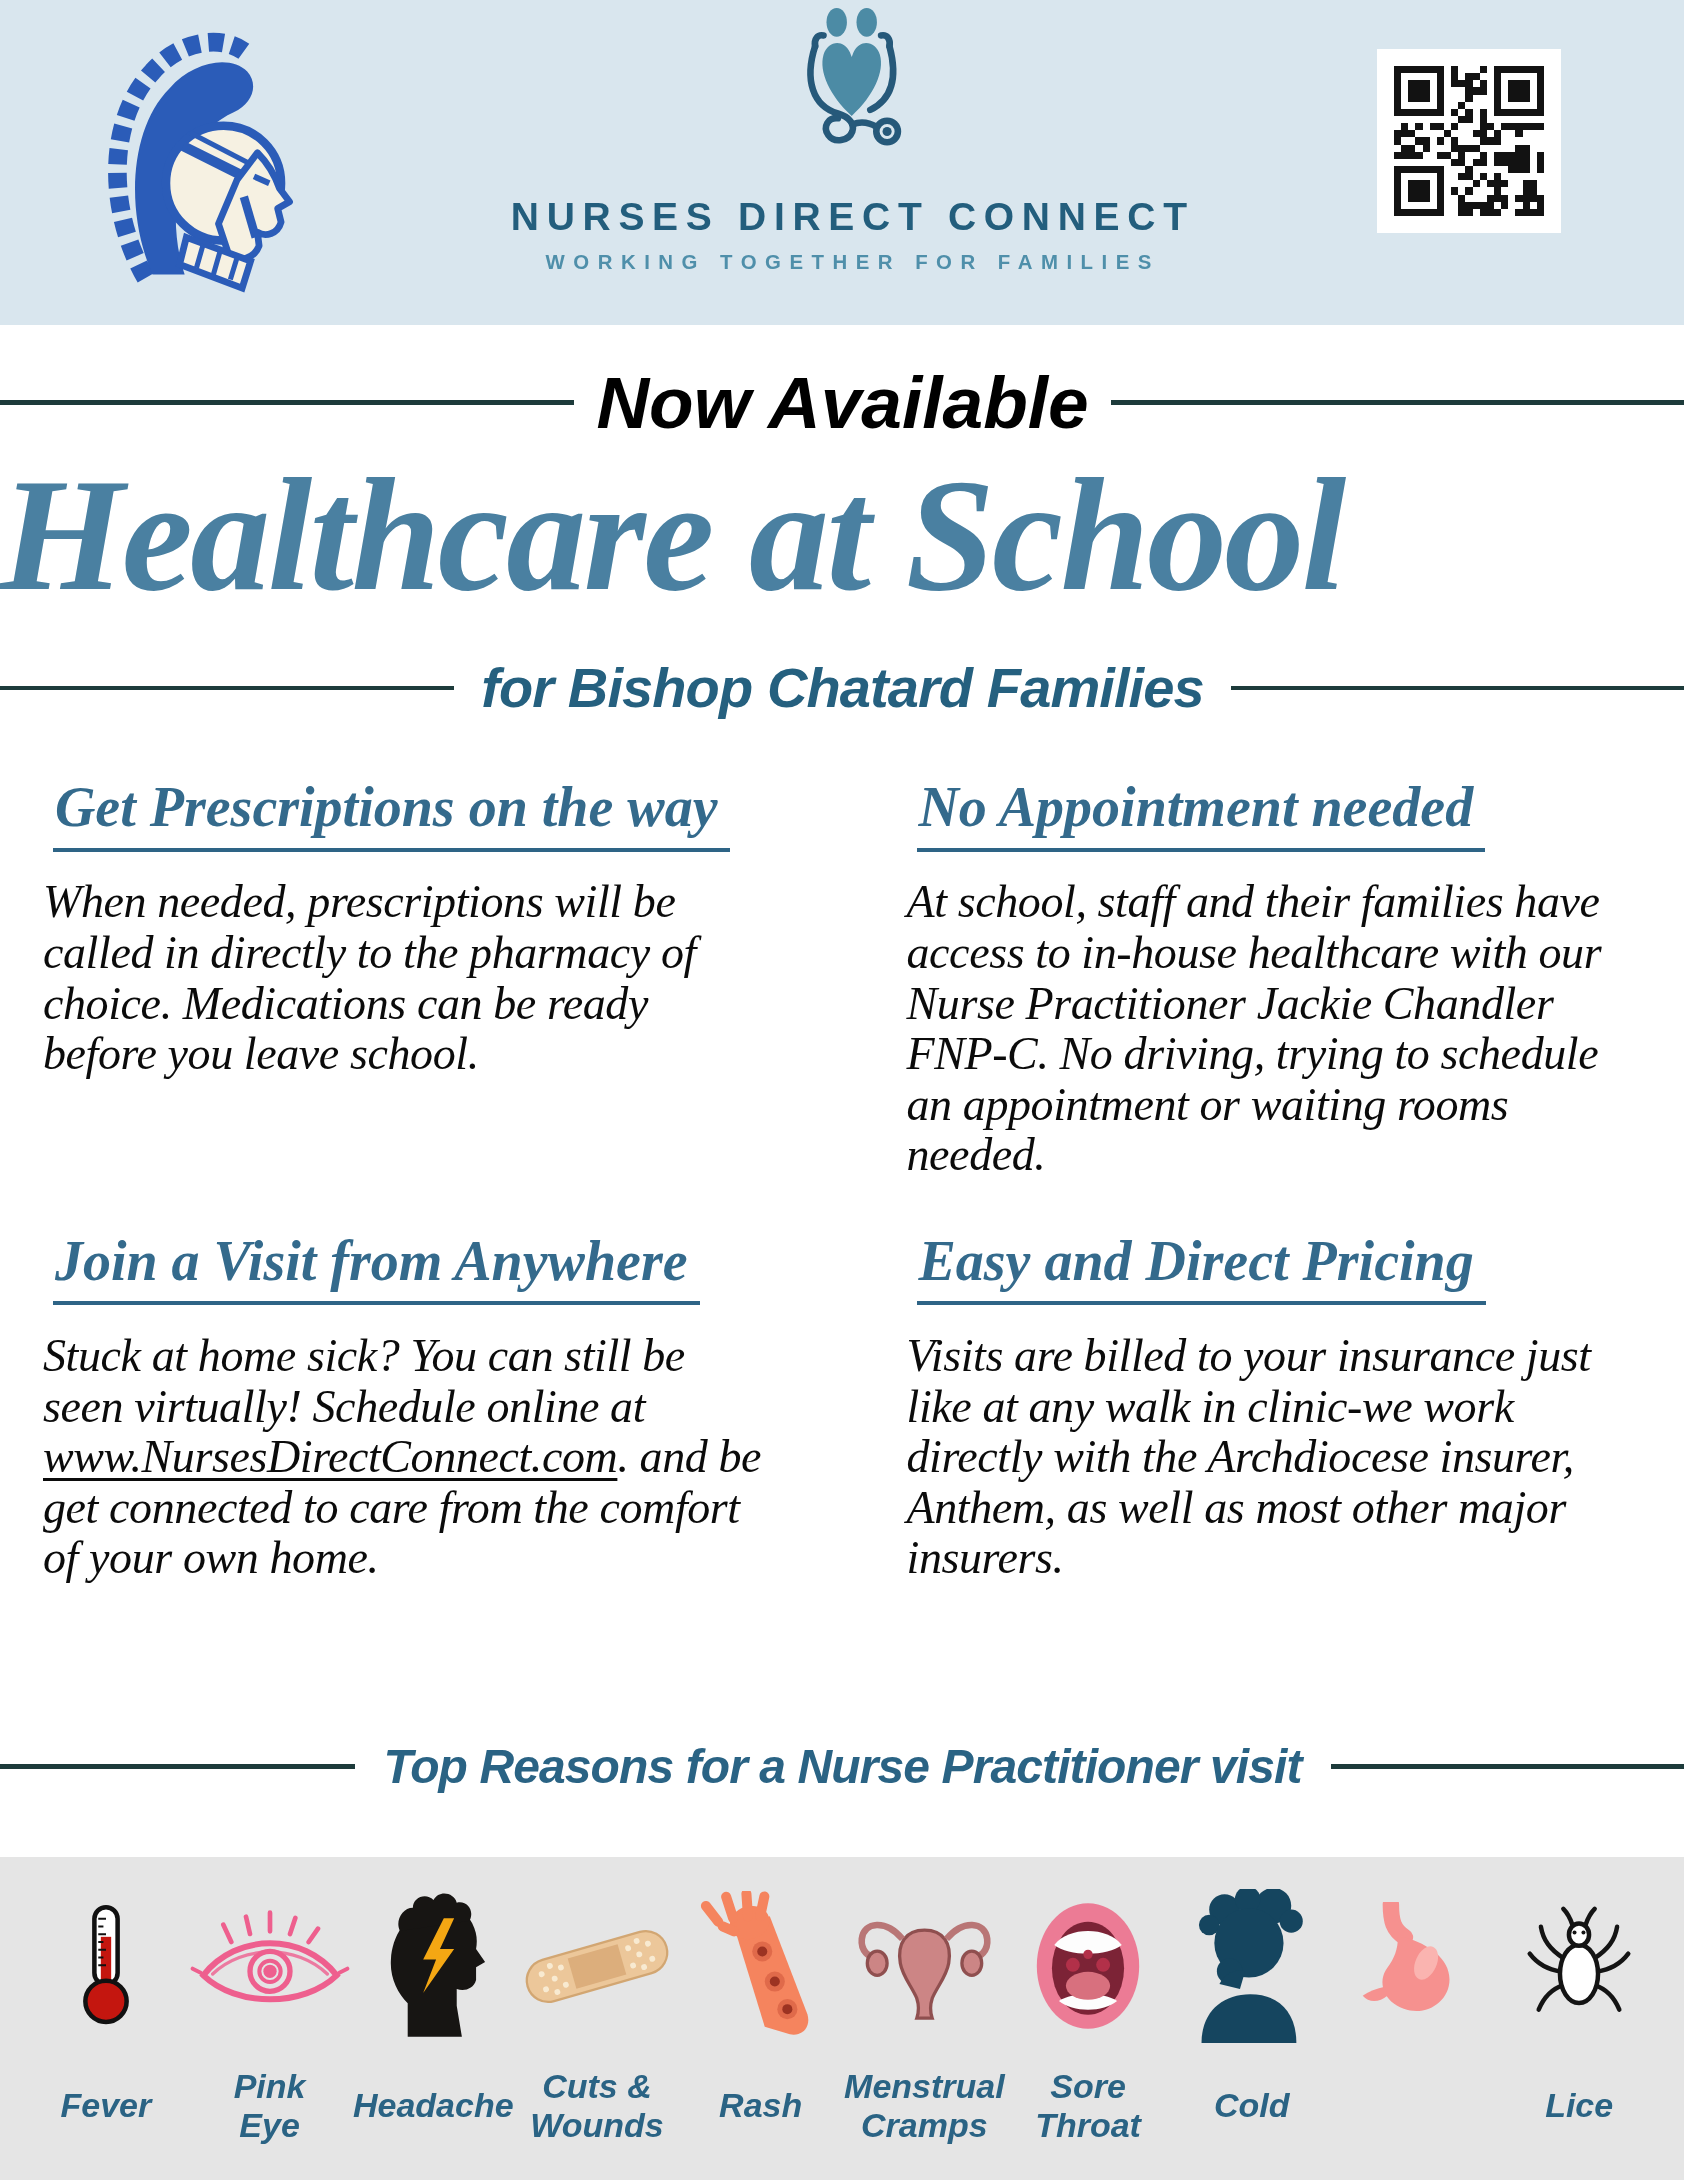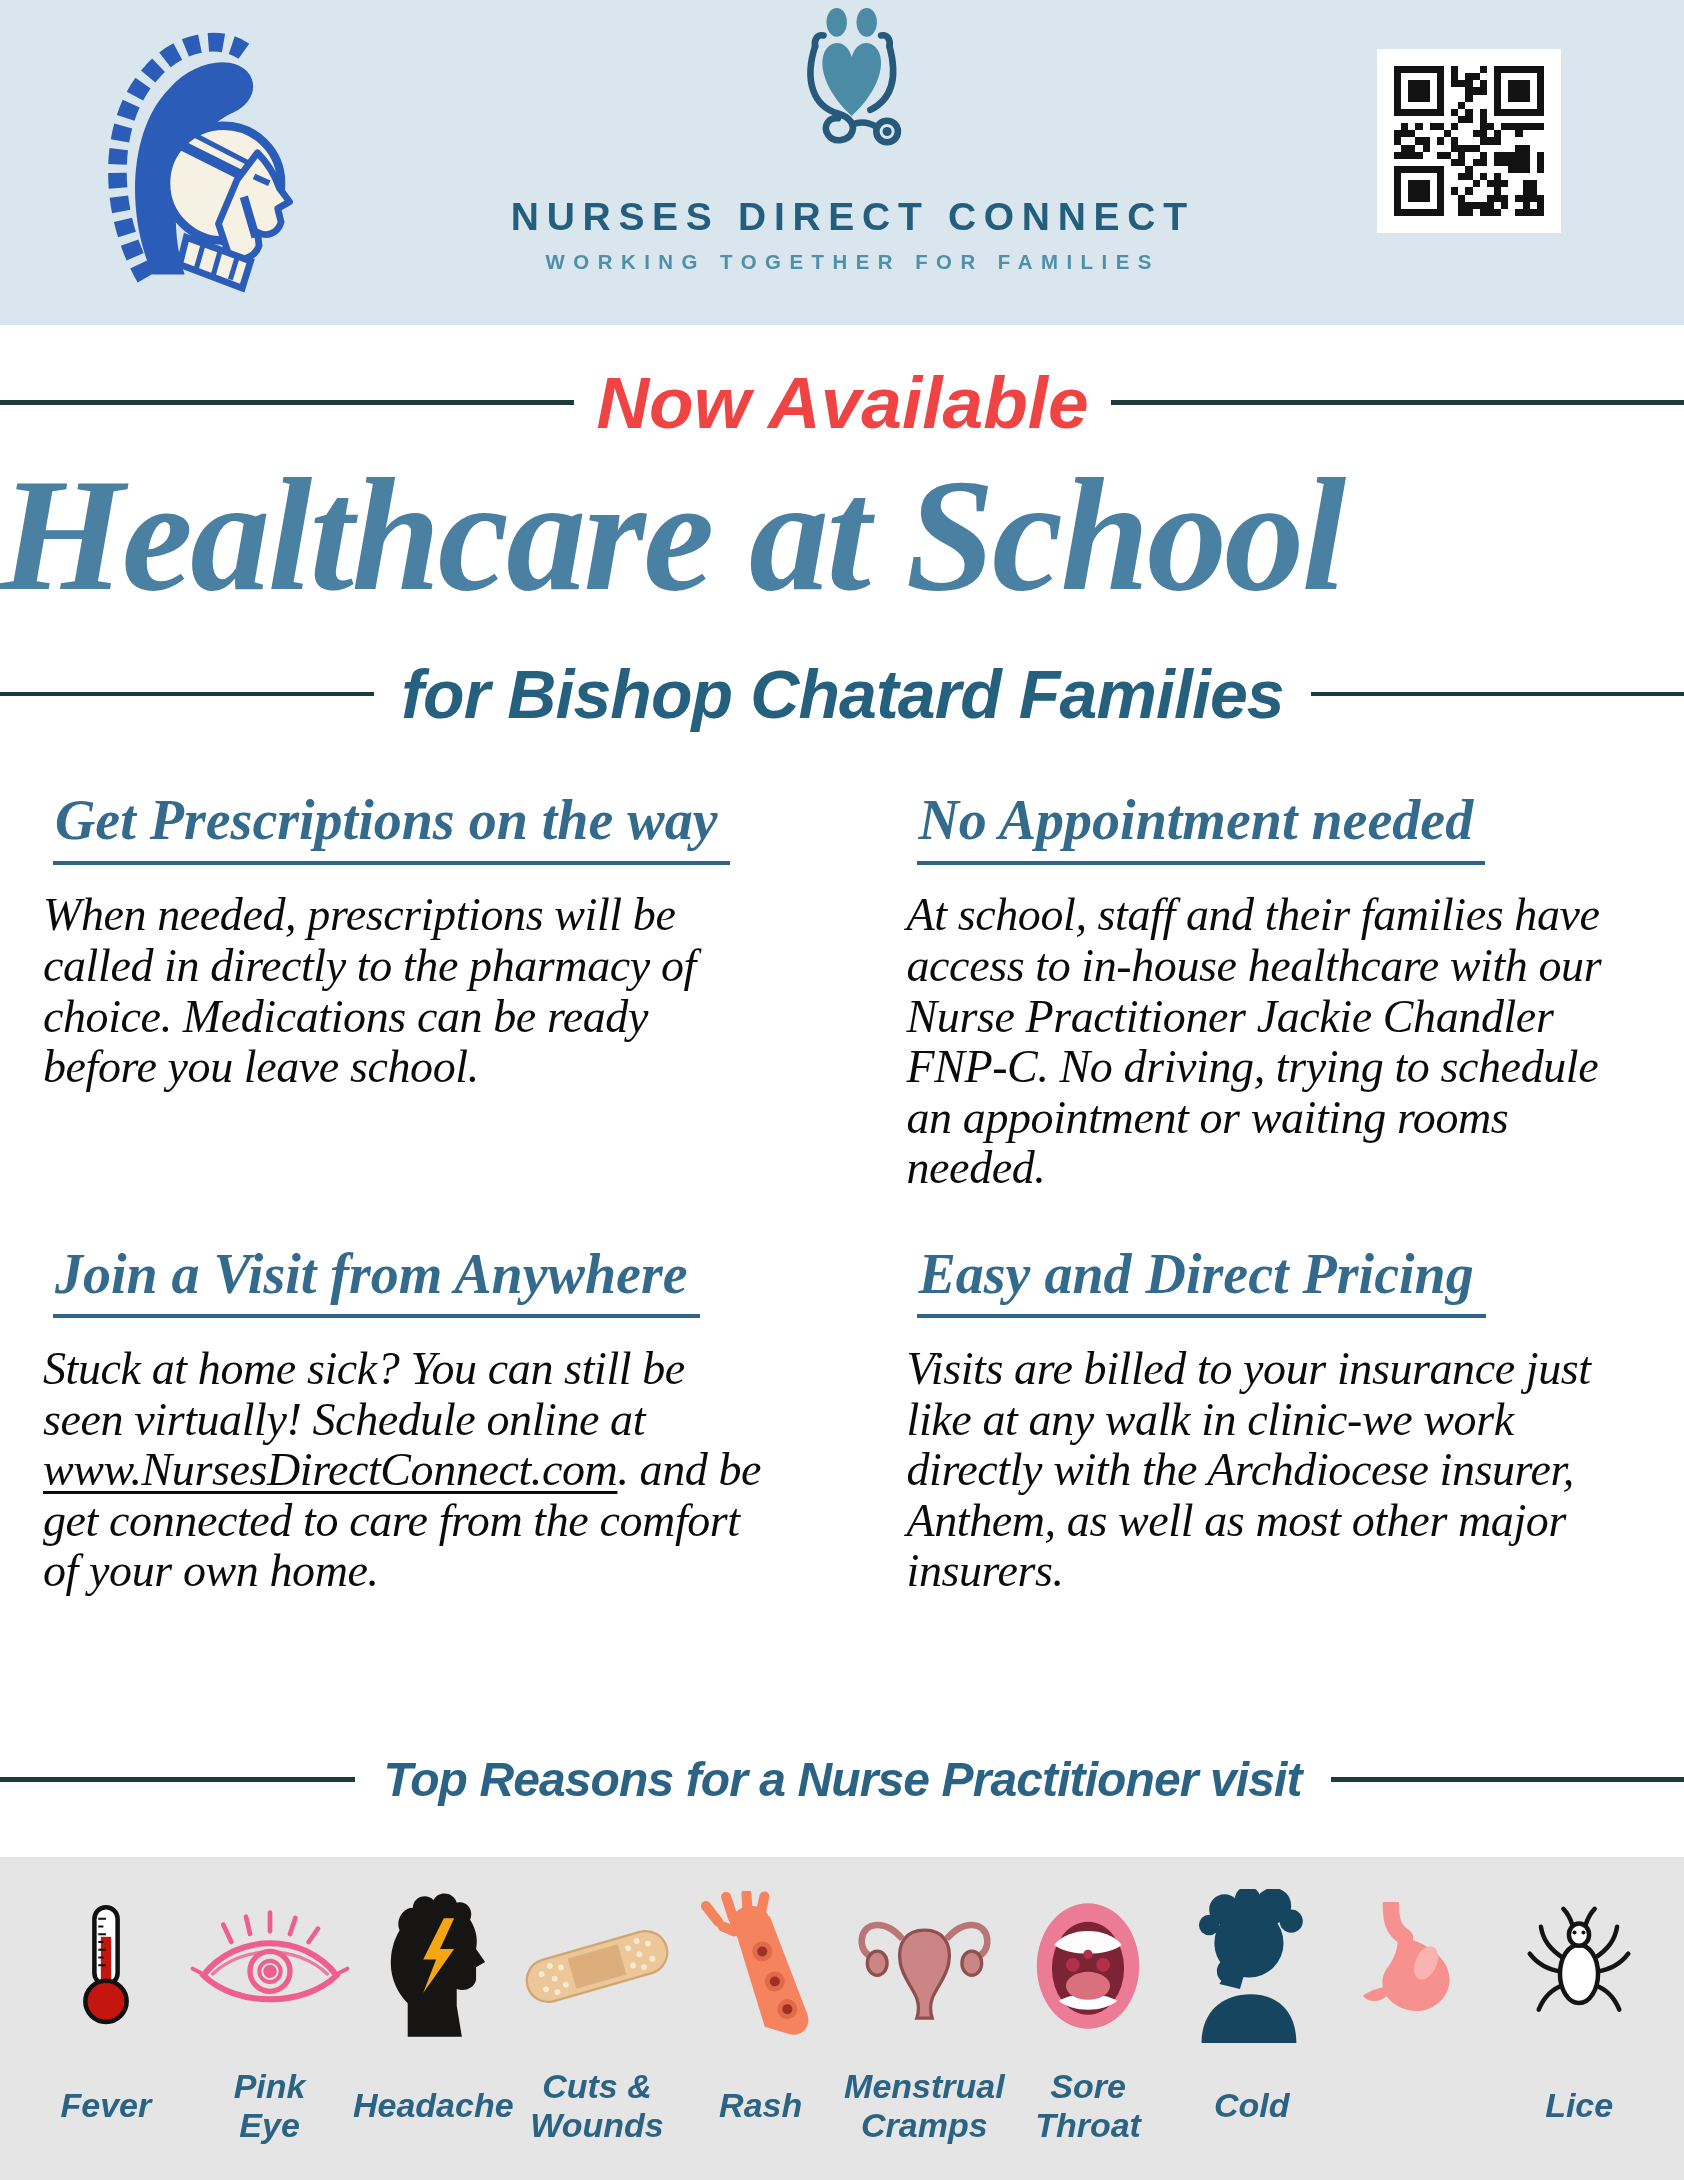--- a/index.html
+++ b/index.html
@@ -12,23 +12,23 @@
   .brand{position:absolute;left:50%;top:5.1px;transform:translateX(-48.5%);text-align:center;}
   .brand-icon{display:block;margin:0 auto 8.5px auto;}
   .brand-name{font-weight:bold;font-size:39px;letter-spacing:7.7px;color:#235e7d;white-space:nowrap;}
   .brand-tagline{margin-top:12px;font-weight:bold;font-size:20.4px;letter-spacing:8.5px;color:#4f8faa;white-space:nowrap;}
   .qr-tile{position:absolute;right:124px;top:49px;width:184px;height:184px;background:#ffffff;display:flex;align-items:center;justify-content:center;}
 
   
   .divider{display:flex;align-items:center;}
   .divider .rule{flex:1;height:4.3px;background:#1d3b3b;}
   .eyebrow{margin-top:36px;gap:22px;}
-  .eyebrow-text{font-style:italic;font-weight:bold;font-size:73px;color:#ef4444;white-space:nowrap;}
+  .eyebrow-text{font-style:italic;font-weight:bold;font-size:73px;color:#000000;white-space:nowrap;}
   .subtitle{margin-top:44px;gap:27px;}
-  .subtitle-text{font-style:italic;font-weight:bold;font-size:68px;color:#25607f;white-space:nowrap;letter-spacing:-0.9px;}
+  .subtitle-text{font-style:italic;font-weight:bold;font-size:56px;color:#25607f;white-space:nowrap;letter-spacing:-0.9px;}
   .reasons-divider{margin-top:155px;gap:29px;}
   .reasons-text{font-style:italic;font-weight:bold;font-size:48px;color:#2a6384;white-space:nowrap;letter-spacing:-0.9px;}
 
   
   .main-title{margin-top:15.3px;text-align:left;font-family:"Liberation Serif",serif;font-style:italic;font-weight:bold;font-size:160px;line-height:0.95;color:#4a80a1;letter-spacing:-2.6px;white-space:nowrap;}
 
   
   .info-grid{margin-top:55px;padding:0 60px 0 43px;display:grid;grid-template-columns:1fr 1fr;column-gap:145px;row-gap:48px;}
   .sec-head{margin:0 0 0 10.2px;font-family:"Liberation Serif",serif;font-style:italic;font-weight:bold;font-size:56px;color:#346a8c;}
   .sec-head .underlined{display:inline-block;border-bottom:4.3px solid #2e6486;padding:0 12px 8.5px 1.7px;}

